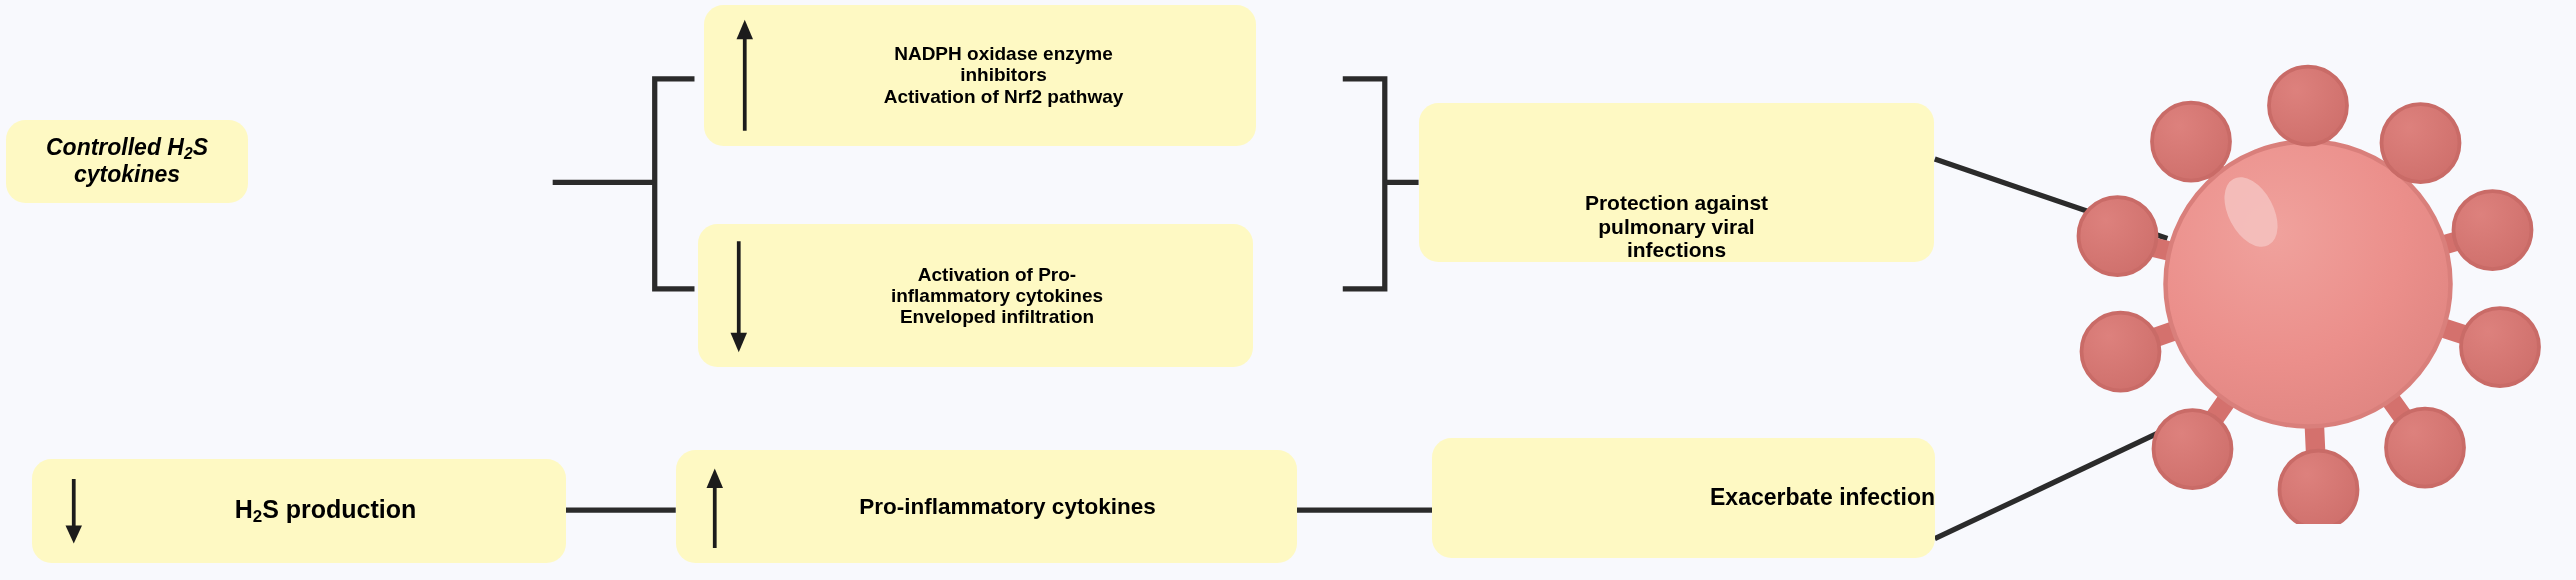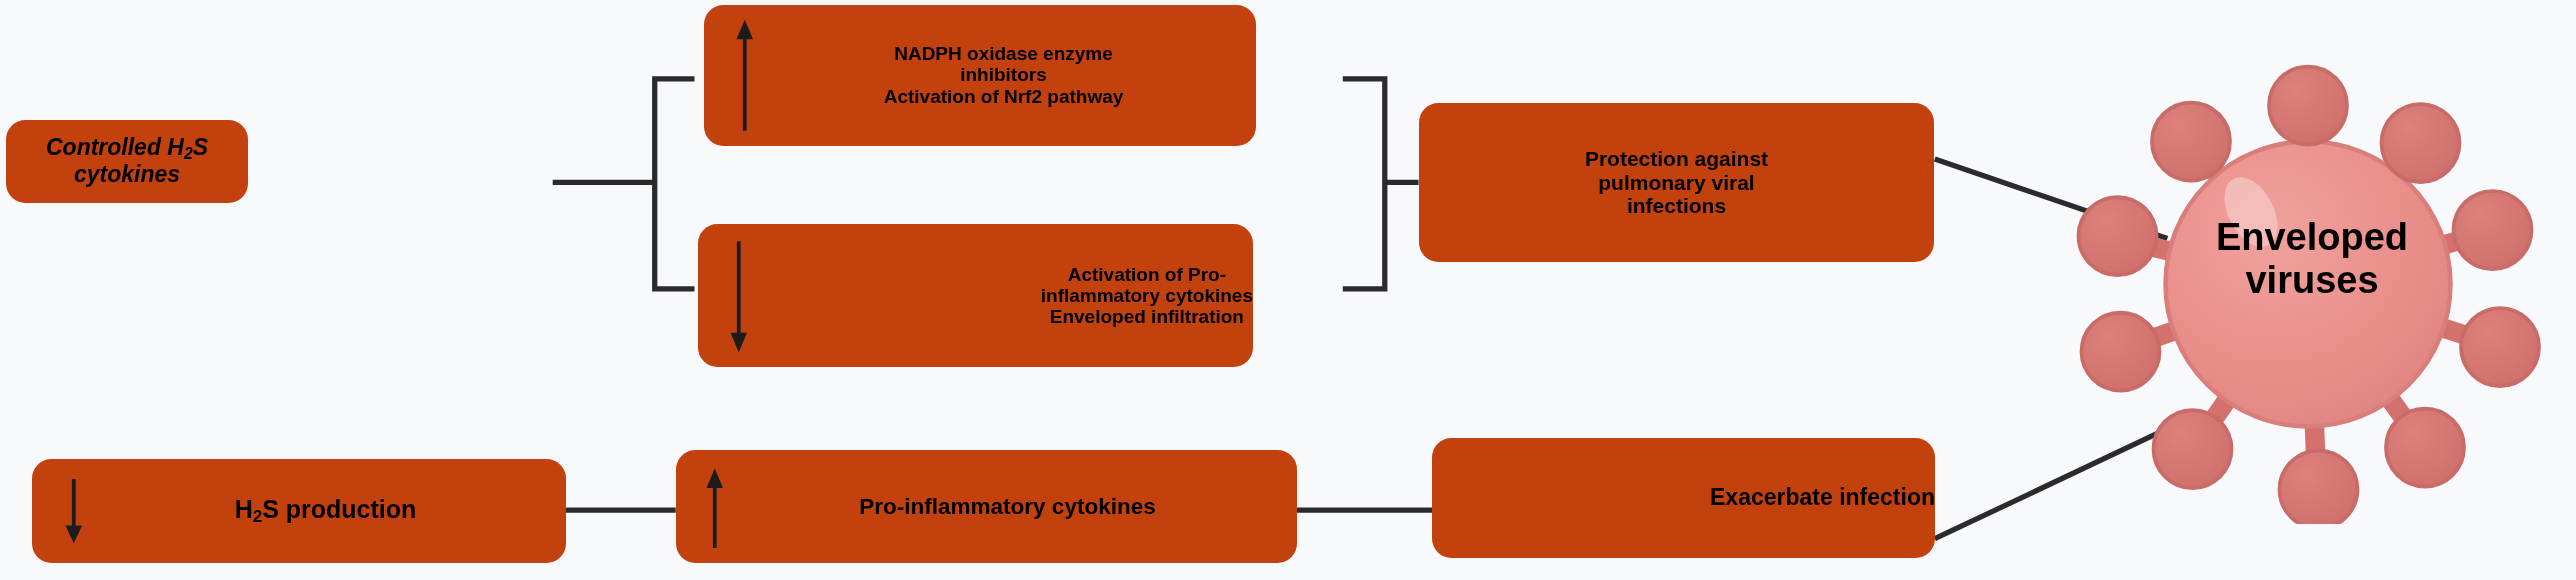--- a/index.html
+++ b/index.html
@@ -13,21 +13,21 @@
   #canvas {
     position: relative;
     width: 2576px;
     height: 580px;
     background: #f8f9fd;
     overflow: hidden;
   }
   
   .box {
     position: absolute;
-    background: #c2410c;
+    background: #fef9c3;
     border-radius: 19.5px;
     display: flex;
     align-items: center;
     justify-content: center;
     box-sizing: border-box;
     color: #000000;
     font-weight: bold;
     line-height: 1.12;
     text-align: center;
   }
@@ -74,21 +74,21 @@
     color: #000;
     line-height: 1.12;
     z-index: 5;
   }
   .virus-label span { display:block; }
 
   
   #box-controlled   { left: 6px;    top: 53px;  width: 246px; height: 75px; font-size: 22.5px; }
   #box-nadph        { left: 327px;  top: 2.3px;   width: 255px; height: 72px;  font-size: 17.3px; padding-left:22.5px; }
   #box-cytokines    { left: 324px;  top: 105px; width: 257px; height: 69px;  font-size: 17.3px; padding-left:22.5px;}
-  #box-protection   { left: 653px;  top: 47px;  width: 229px; height: 72px;  font-size: 19px; }
+  #box-protection   { left: 653px;  top: 47px;  width: 229px; height: 72px;  font-size: 19px; align-items: flex-end; }
   #box-h2sdown      { left: 6px;    top: 208px; width: 242px; height: 51px;  font-size: 22.5px; padding-left:25.5px;}
   #box-proinflam    { left: 308px;  top: 208px; width: 281px; height: 51px;  font-size: 19px; padding-left:22.5px;}
   #box-exacerbate   { left: 654px;  top: 199px; width: 229px; height: 59px;  font-size: 20px; justify-content: flex-end; }
   .sub { font-size: 0.68em; vertical-align: -0.26em; }
 </style>
 </head>
 <body>
 
 <div id="canvas">
 
@@ -125,21 +125,21 @@
         <polygon points="17,2 28,28 6,28" fill="#1c1c1c"></polygon>
       </svg>
     </span>
     <span class="txt">
       <span class="txt-line">NADPH oxidase enzyme</span>
       <span class="txt-line">inhibitors</span>
       <span class="txt-line">Activation of Nrf2 pathway</span>
     </span>
   </div>
 
-  <div class="box" id="box-cytokines" style="left:698px; top:224px; width:555px; height:143px; font-size:19px; padding-left:43px;justify-content:flex-end;">
+  <div class="box" id="box-cytokines" style="left:698px; top:224px; width:555px; height:143px; font-size:19px; padding-left:43px;">
     <span class="arrowcol" style="left:25.5px; top:16.5px; width:30px; height:113px;">
       <svg width="25.5" height="113" viewBox="0 0 34 150">
         <line x1="17" y1="0" x2="17" y2="130" stroke="#1c1c1c" stroke-width="5"></line>
         <polygon points="17,148 28,122 6,122" fill="#1c1c1c"></polygon>
       </svg>
     </span>
     <span class="txt">
       <span class="txt-line">Activation of Pro-</span>
       <span class="txt-line">inflammatory cytokines</span>
       <span class="txt-line">Enveloped infiltration</span>
@@ -223,19 +223,15 @@
         <circle cx="476" cy="538" r="52" fill="url(#spikeGrad)"></circle>
         <circle cx="334" cy="594" r="52" fill="url(#spikeGrad)"></circle>
         <circle cx="166" cy="540" r="52" fill="url(#spikeGrad)"></circle>
         <circle cx="70" cy="410" r="52" fill="url(#spikeGrad)"></circle>
         <circle cx="66" cy="256" r="52" fill="url(#spikeGrad)"></circle>
         <circle cx="164" cy="130" r="52" fill="url(#spikeGrad)"></circle>
       </g>
     </svg>
   </div>
 
-  <div class="virus-label">
-    <span>Enveloped</span>
-    <span>viruses</span>
-  </div>
 
 </div>
 
 
 </body></html>

